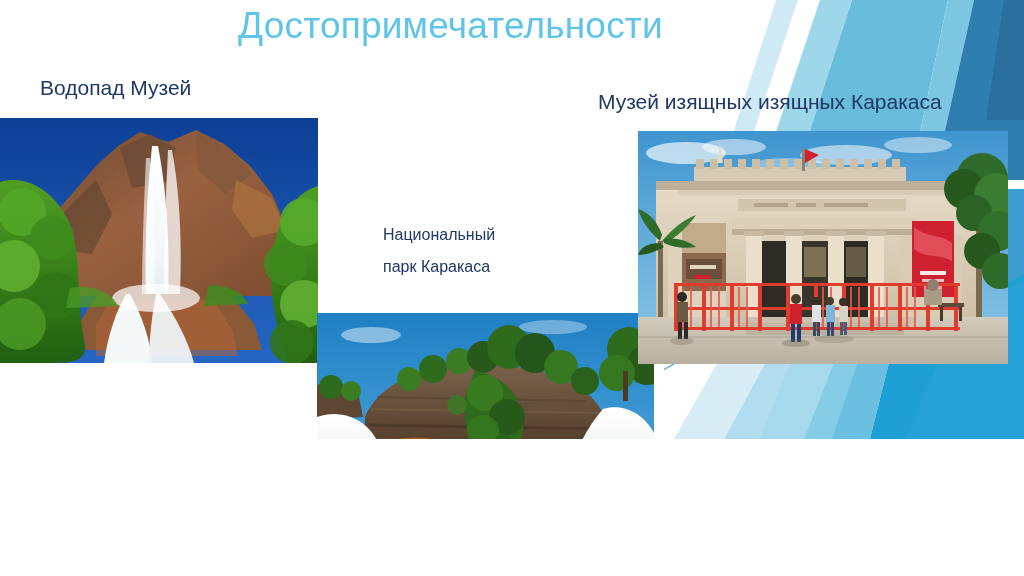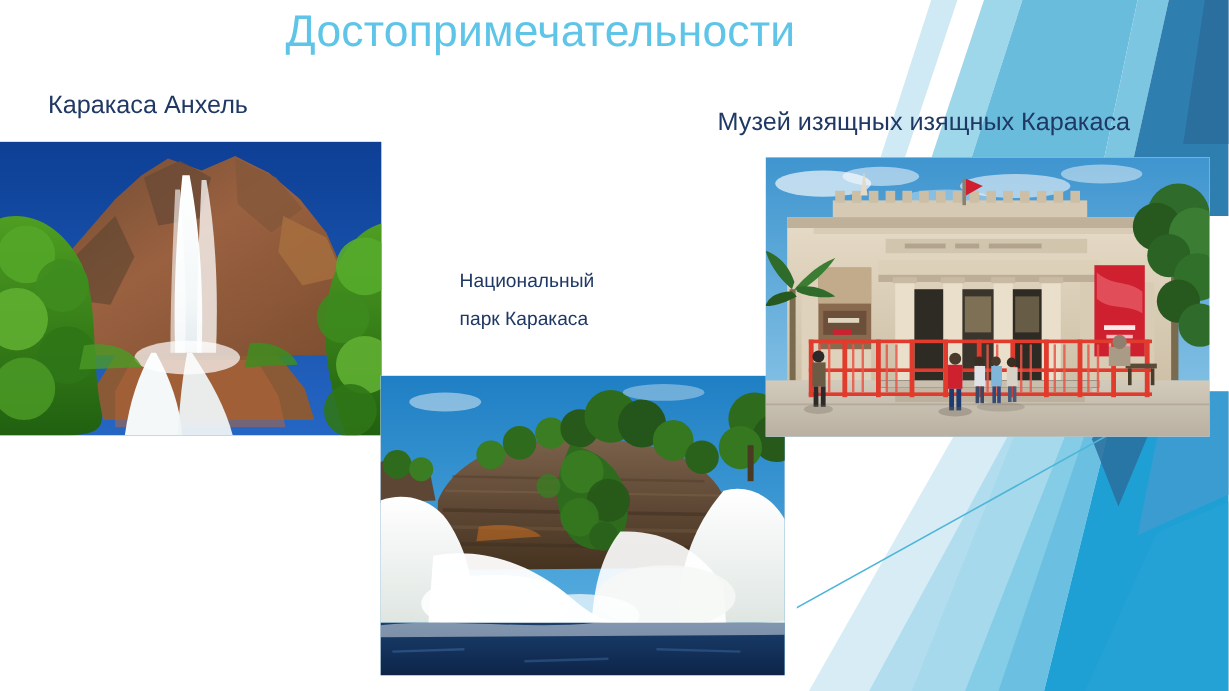--- a/index.html
+++ b/index.html
@@ -2,21 +2,21 @@
 <html><head>
 <meta charset="utf-8">
 <style>
   html,body{margin:0;padding:0;}
   body{
     width:1024px;height:576px;
     background:#ffffff;
     font-family:"Liberation Sans", sans-serif;
     overflow:hidden;
   }
-  .slide{position:relative;width:1024px;height:576px;background:#fff;overflow:hidden;}
+  .slide{position:relative;width:1024px;height:439px;background:#fff;overflow:hidden;}
 
   
   .deco{position:absolute;pointer-events:none;}
   .deco svg{display:block;}
   #deco-tr{top:0;right:0;width:300px;height:180px;}
   #deco-br{bottom:0;right:0;width:360px;height:250px;}
   #deco-line{bottom:0;right:0;width:360px;height:250px;}
 
   
   .slide-title{
@@ -80,21 +80,21 @@
   </div>
 
   <div class="deco" id="deco-line">
     <svg viewBox="0 0 360 250" preserveAspectRatio="none" aria-hidden="true">
       <line x1="-10" y1="186" x2="300" y2="14" stroke="#4cb6d8" stroke-width="1.3"></line>
     </svg>
   </div>
 
   <div class="slide-title">Достопримечательности</div>
 
-  <div class="caption" id="cap-angel">Каракаса Анхель</div>
+  <div class="caption" id="cap-angel">Водопад Музей</div>
 
   <div class="caption" id="cap-museum">Музей изящных изящных Каракаса</div>
 
   <div class="caption" id="cap-canaima">
     <span class="l1">Национальный</span>
     <span class="l2">парк Каракаса</span>
   </div>
 
   <div class="photo" id="photo-angel">
     <svg viewBox="0 0 318 245" preserveAspectRatio="none" aria-hidden="true">

